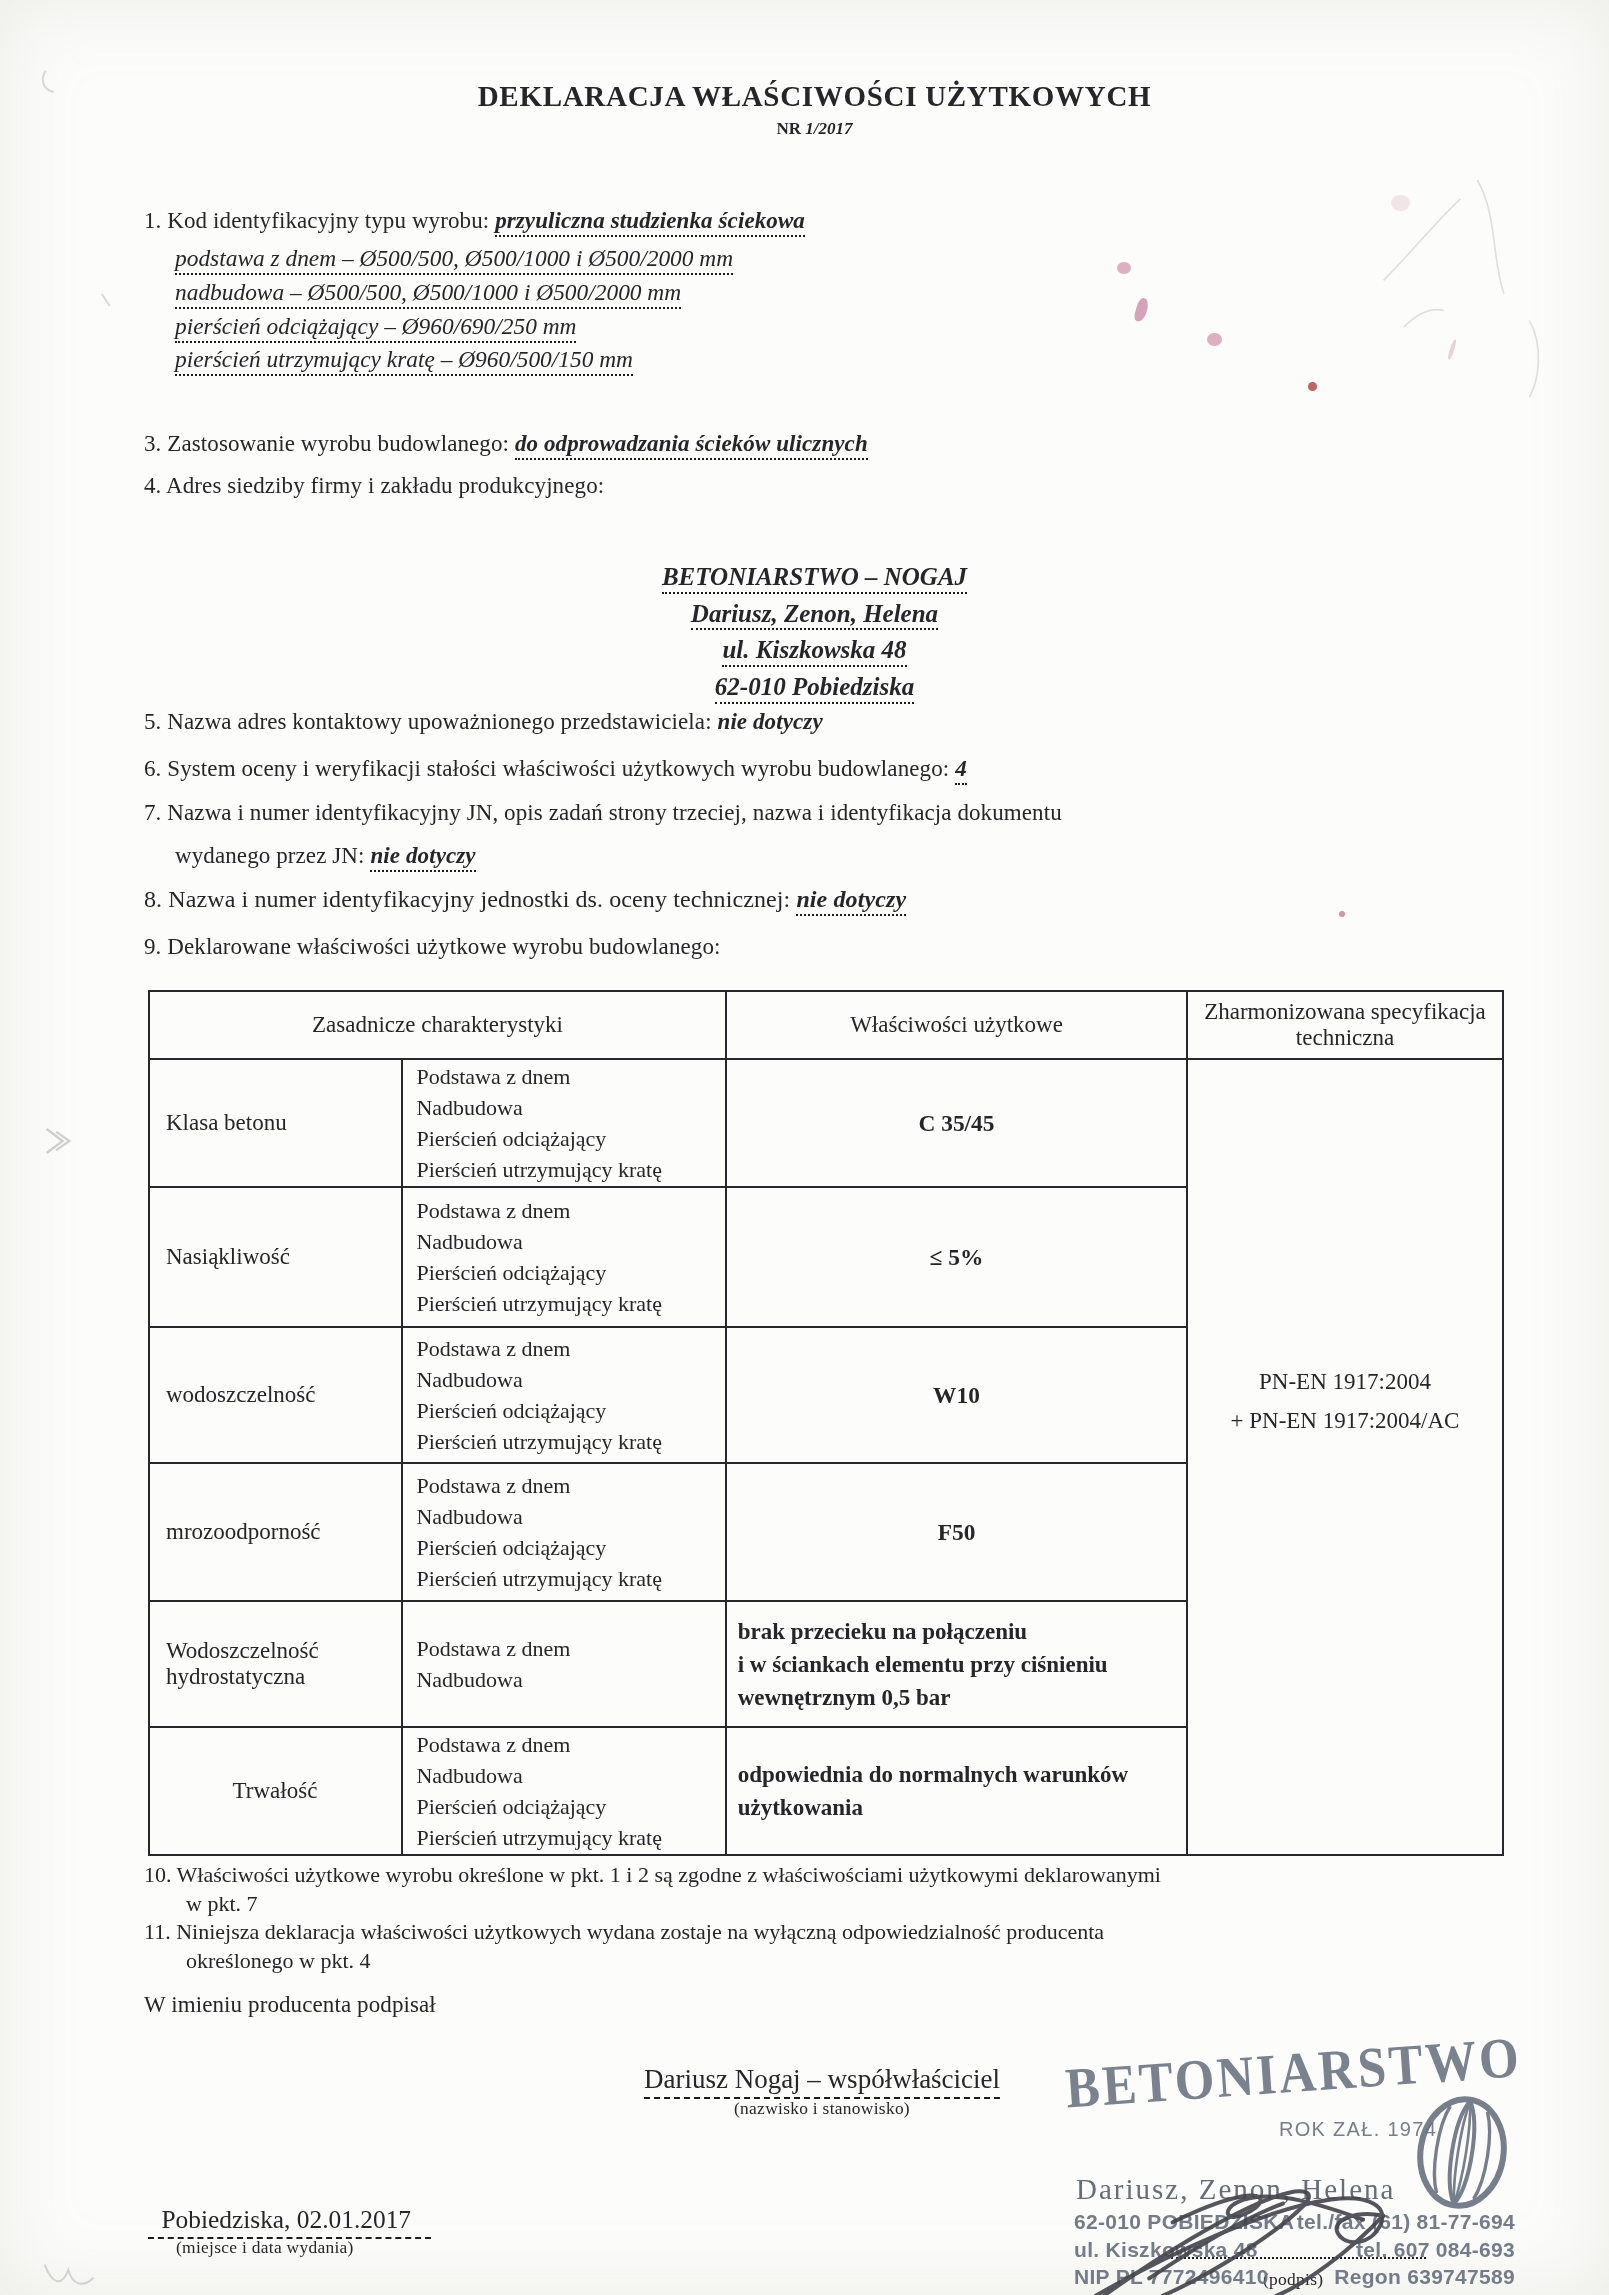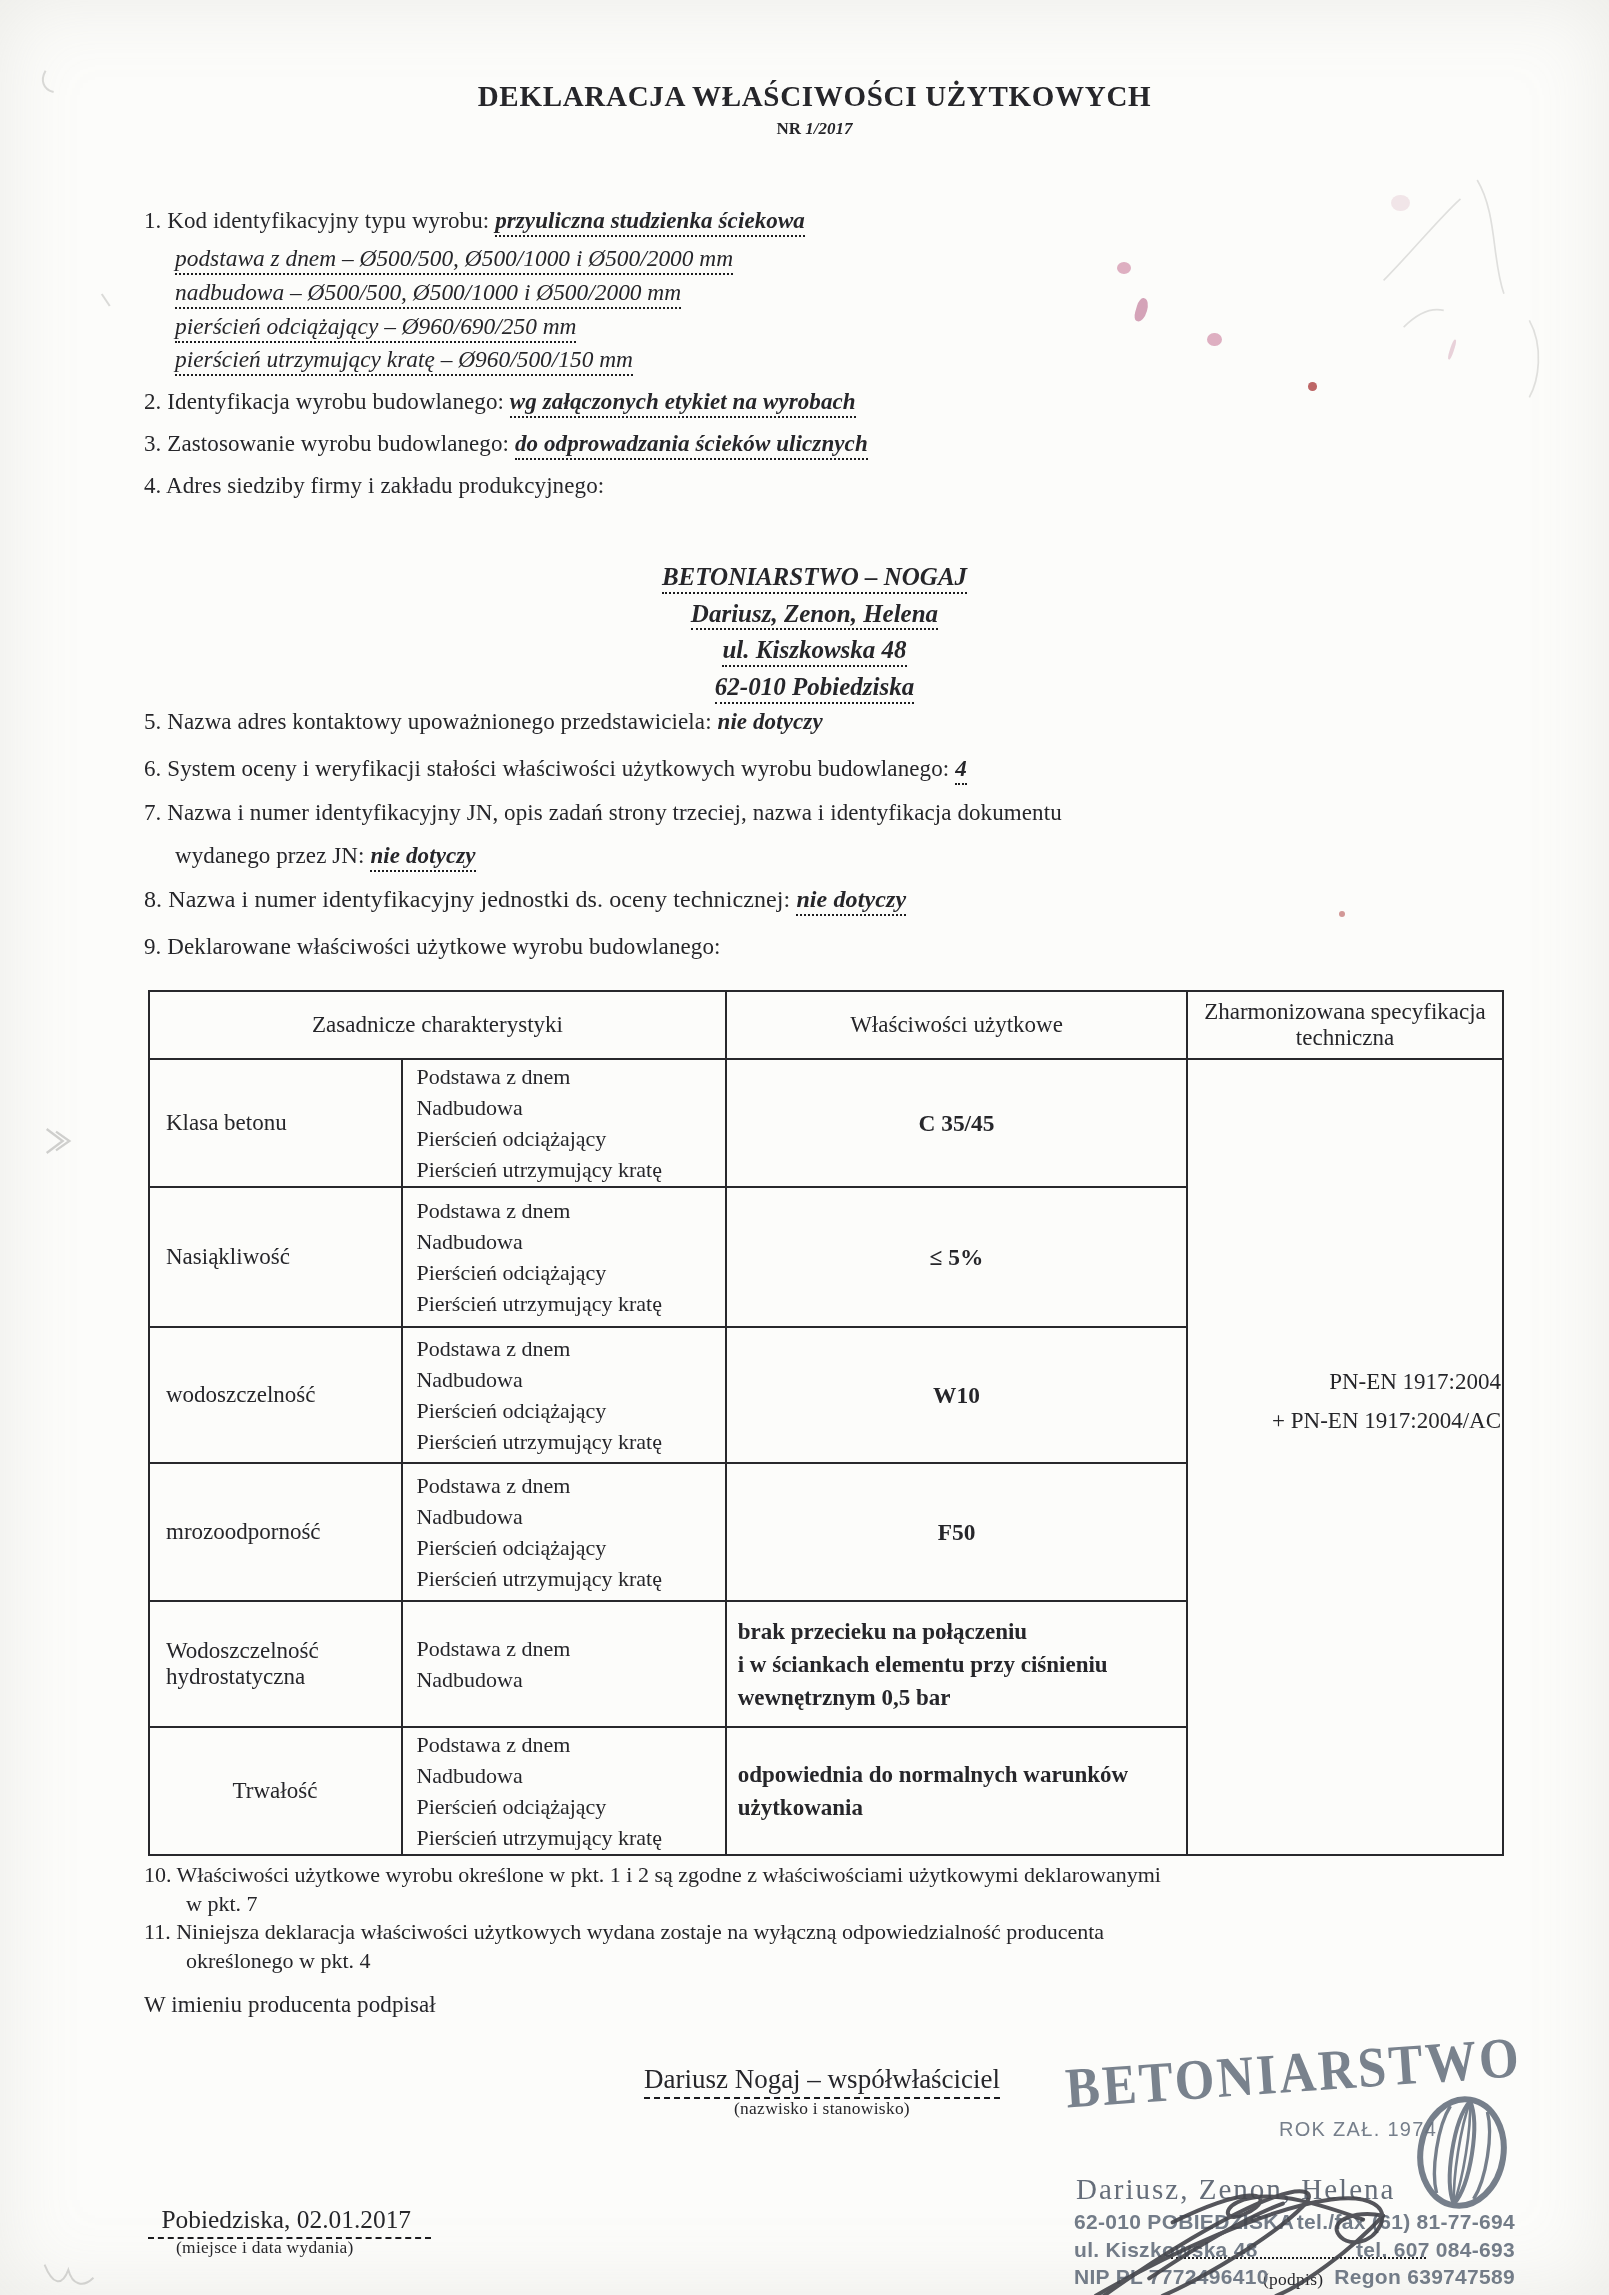--- a/index.html
+++ b/index.html
@@ -24,21 +24,21 @@
   .producer-line{display:inline-block;font-size:25px;font-weight:bold;font-style:italic;
     border-bottom:2px dotted #1c1c1e;padding-bottom:0.7px;margin-bottom:6px;}
   table.decl{border-collapse:collapse;table-layout:fixed;width:1354px;}
   table.decl th,table.decl td{border:2px solid #28282c;vertical-align:middle;}
   table.decl th{font-weight:normal;font-size:23px;text-align:center;padding:4px 6.7px;}
   td.cname{font-size:23px;padding-left:16px;}
   td.cname.center{text-align:center;padding-left:0;}
   td.comps{font-size:22px;padding-left:13.4px;line-height:31px;}
   td.cval{font-size:23.4px;font-weight:bold;text-align:center;}
   td.cval.left{text-align:left;padding-left:10.7px;font-size:23px;line-height:33px;white-space:pre-line;}
-  td.spec{font-size:23px;text-align:right;line-height:39px;white-space:pre-line;padding-bottom:114px;}
+  td.spec{font-size:23px;text-align:center;line-height:39px;white-space:pre-line;padding-bottom:114px;}
   .small-caption{font-size:17.4px;letter-spacing:0.3px;}
   .stamp{color:#68727f;}
   .stamp-big{font-size:51px;font-weight:bold;letter-spacing:2.7px;
     transform:rotate(-4deg) scaleY(1.12);transform-origin:left bottom;opacity:.88;}
   .stamp-sans{font-family:"Liberation Sans",sans-serif;}
   .stamp-year{font-size:20px;font-weight:normal;letter-spacing:1.3px;opacity:.9;}
   .stamp-names{font-size:29px;letter-spacing:2px;color:#5d6673;opacity:.95;}
   .stamp-addr{left:1074px;width:441px;display:flex;justify-content:space-between;
     font-size:21px;font-weight:bold;letter-spacing:0.3px;opacity:.92;}
   .podpis-line{border-bottom:2.7px dotted #1c1c1e;}
@@ -59,24 +59,20 @@
 
   <div class="abs body-line nowrap" style="top:208px;left:144px;">
     <span>1. Kod identyfikacyjny typu wyrobu:</span>
     <span class="val dotted">przyuliczna studzienka ściekowa</span>
   </div>
   <div class="abs sub-line nowrap" style="top:245px;left:175px;">podstawa z dnem – Ø500/500, Ø500/1000 i Ø500/2000  mm</div>
   <div class="abs sub-line nowrap" style="top:279px;left:175px;">nadbudowa – Ø500/500, Ø500/1000 i Ø500/2000  mm</div>
   <div class="abs sub-line nowrap" style="top:313px;left:175px;">pierścień odciążający – Ø960/690/250 mm</div>
   <div class="abs sub-line nowrap" style="top:346px;left:175px;">pierścień utrzymujący kratę – Ø960/500/150 mm</div>
 
-  <div class="abs body-line nowrap" style="top:389px;left:144px;">
-    <span>2. Identyfikacja wyrobu budowlanego:</span>
-    <span class="val dotted">wg załączonych etykiet na wyrobach</span>
-  </div>
   <div class="abs body-line nowrap" style="top:431px;left:144px;">
     <span>3. Zastosowanie wyrobu budowlanego:</span>
     <span class="val dotted">do odprowadzania ścieków ulicznych</span>
   </div>
   <div class="abs body-line nowrap" style="top:473px;left:144px;">
     <span>4. Adres siedziby firmy i zakładu  produkcyjnego:</span>
   </div>
 
   <div class="abs center-wrap" style="top:563px;">
     <div><span class="producer-line">BETONIARSTWO – NOGAJ</span></div>

